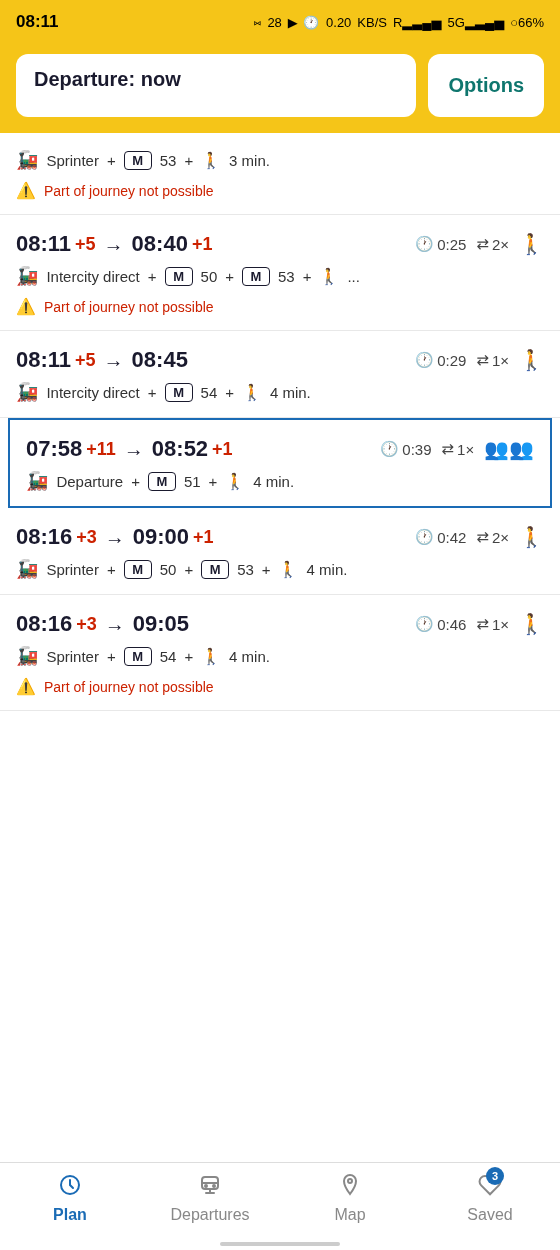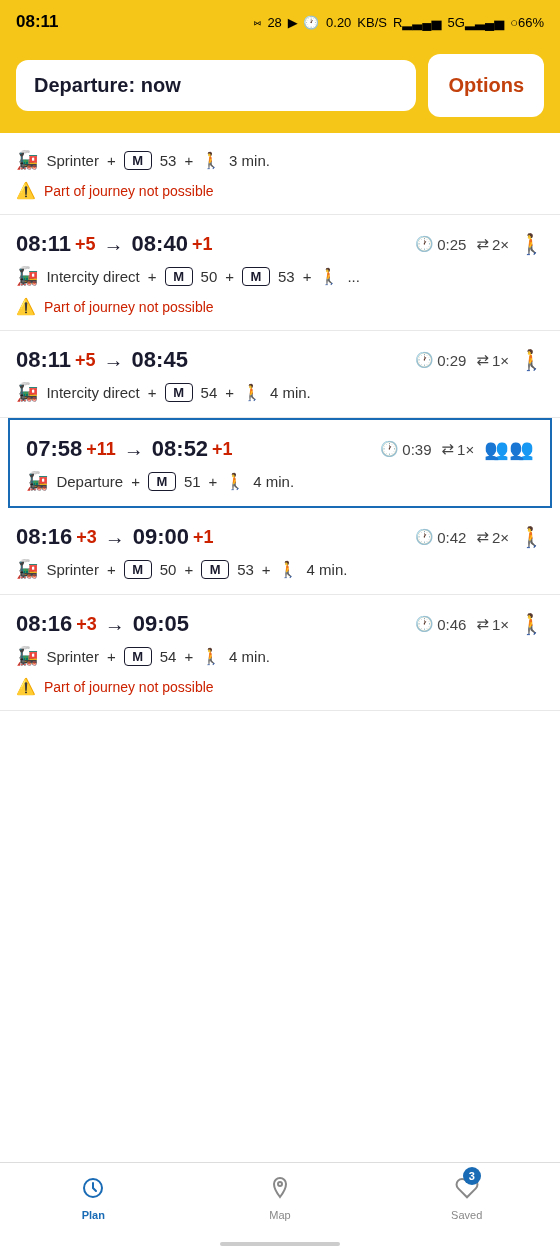--- a/index.html
+++ b/index.html
@@ -32,41 +32,40 @@
       gap: 6px;
       font-size: 13px;
       color: #000;
     }
 
     
     .header {
       background: #f5c518;
       padding: 10px 16px 16px;
       display: flex;
-      align-items: center;
       gap: 12px;
     }
     .departure-box {
       flex: 1;
       background: #fff;
       border-radius: 12px;
       padding: 14px 18px;
       font-size: 20px;
       font-weight: 600;
       color: #1a1a2e;
     }
     .departure-box span { color: #1a1a2e; }
     .options-btn {
       background: #fff;
       border: none;
       border-radius: 12px;
       padding: 20px 20px;
       font-size: 20px;
       font-weight: 700;
-      color: #c2410c;
+      color: #0f766e;
       cursor: pointer;
       white-space: nowrap;
     }
 
     .journey-card {
       border-bottom: 1px solid #e8e8e8;
       padding: 16px 16px 14px;
     }
 
     .journey-card.highlighted {
@@ -183,21 +182,21 @@
       gap: 3px;
       cursor: pointer;
       position: relative;
     }
     .nav-icon {
       font-size: 22px;
       color: #888;
     }
     .nav-icon.active { color: #1a6bb5; }
     .nav-label {
-      font-size: 11px;
+      font-size: 16px;
       color: #888;
     }
     .nav-label.active {
       color: #1a6bb5;
       font-weight: 700;
     }
     .nav-badge {
       position: absolute;
       top: 4px;
       right: 50%;
@@ -463,20 +462,33 @@
   <div class="nav-item">
     <span class="nav-icon active">
       <svg width="24" height="24" viewBox="0 0 24 24" fill="none" stroke="#1a6bb5" stroke-width="2" stroke-linecap="round">
         <circle cx="12" cy="12" r="9"></circle>
         <polyline points="12 7 12 12 15 15"></polyline>
       </svg>
     </span>
     <span class="nav-label active">Plan</span>
   </div>
 
+  <div class="nav-item">
+    <span class="nav-icon">
+      <svg width="24" height="24" viewBox="0 0 24 24" fill="none" stroke="#888" stroke-width="2" stroke-linecap="round">
+        <rect x="4" y="4" width="16" height="12" rx="3"></rect>
+        <line x1="8" y1="20" x2="16" y2="20"></line>
+        <line x1="12" y1="16" x2="12" y2="20"></line>
+        <line x1="4" y1="10" x2="20" y2="10"></line>
+        <circle cx="8" cy="13" r="1" fill="#888"></circle>
+        <circle cx="16" cy="13" r="1" fill="#888"></circle>
+      </svg>
+    </span>
+    <span class="nav-label">Departures</span>
+  </div>
 
   <div class="nav-item">
     <span class="nav-icon">
       <svg width="24" height="24" viewBox="0 0 24 24" fill="none" stroke="#888" stroke-width="2" stroke-linecap="round">
         <path d="M12 2C8.686 2 6 4.686 6 8c0 5.25 6 13 6 13s6-7.75 6-13c0-3.314-2.686-6-6-6z"></path>
         <circle cx="12" cy="8" r="2"></circle>
       </svg>
     </span>
     <span class="nav-label">Map</span>
   </div>

